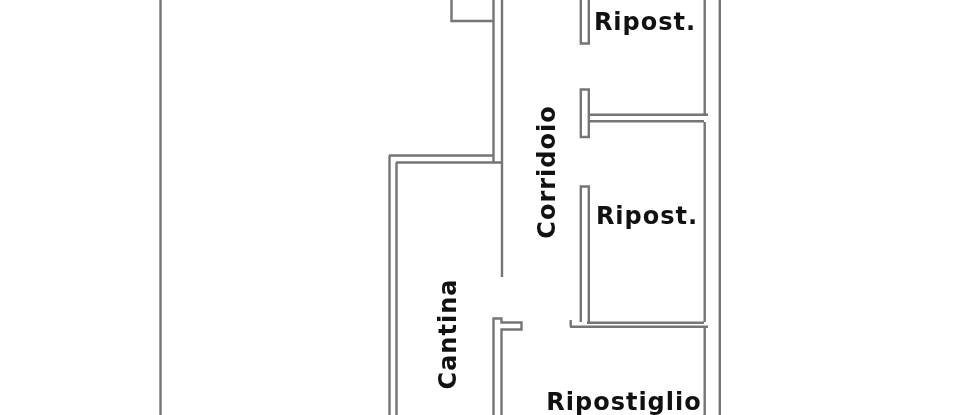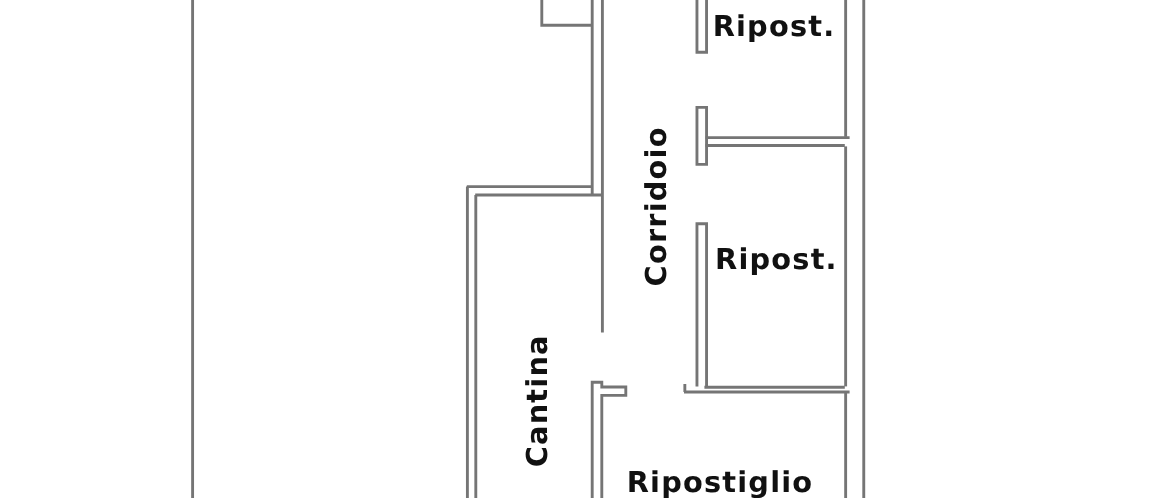--- a/index.html
+++ b/index.html
@@ -76,19 +76,19 @@
     <line x1="704.7" y1="122" x2="704.7" y2="322"></line>
     <line x1="704.7" y1="327" x2="704.7" y2="415"></line>
 
     <line x1="719.8" y1="0" x2="719.8" y2="415"></line>
   </svg>
 
   <div class="room-label" style="left:645px;top:22px;">Ripost.</div>
 
   <div class="room-label" style="left:647px;top:216px;">Ripost.</div>
 
-  <div class="room-label" style="left:600px;top:402px;">Ripostiglio</div>
+  <div class="room-label" style="left:624px;top:402px;">Ripostiglio</div>
 
   <div class="room-label vertical" style="left:547px;top:172px;">Corridoio</div>
 
   <div class="room-label vertical" style="left:448px;top:334px;">Cantina</div>
 
 </div>
 
 </body></html>

